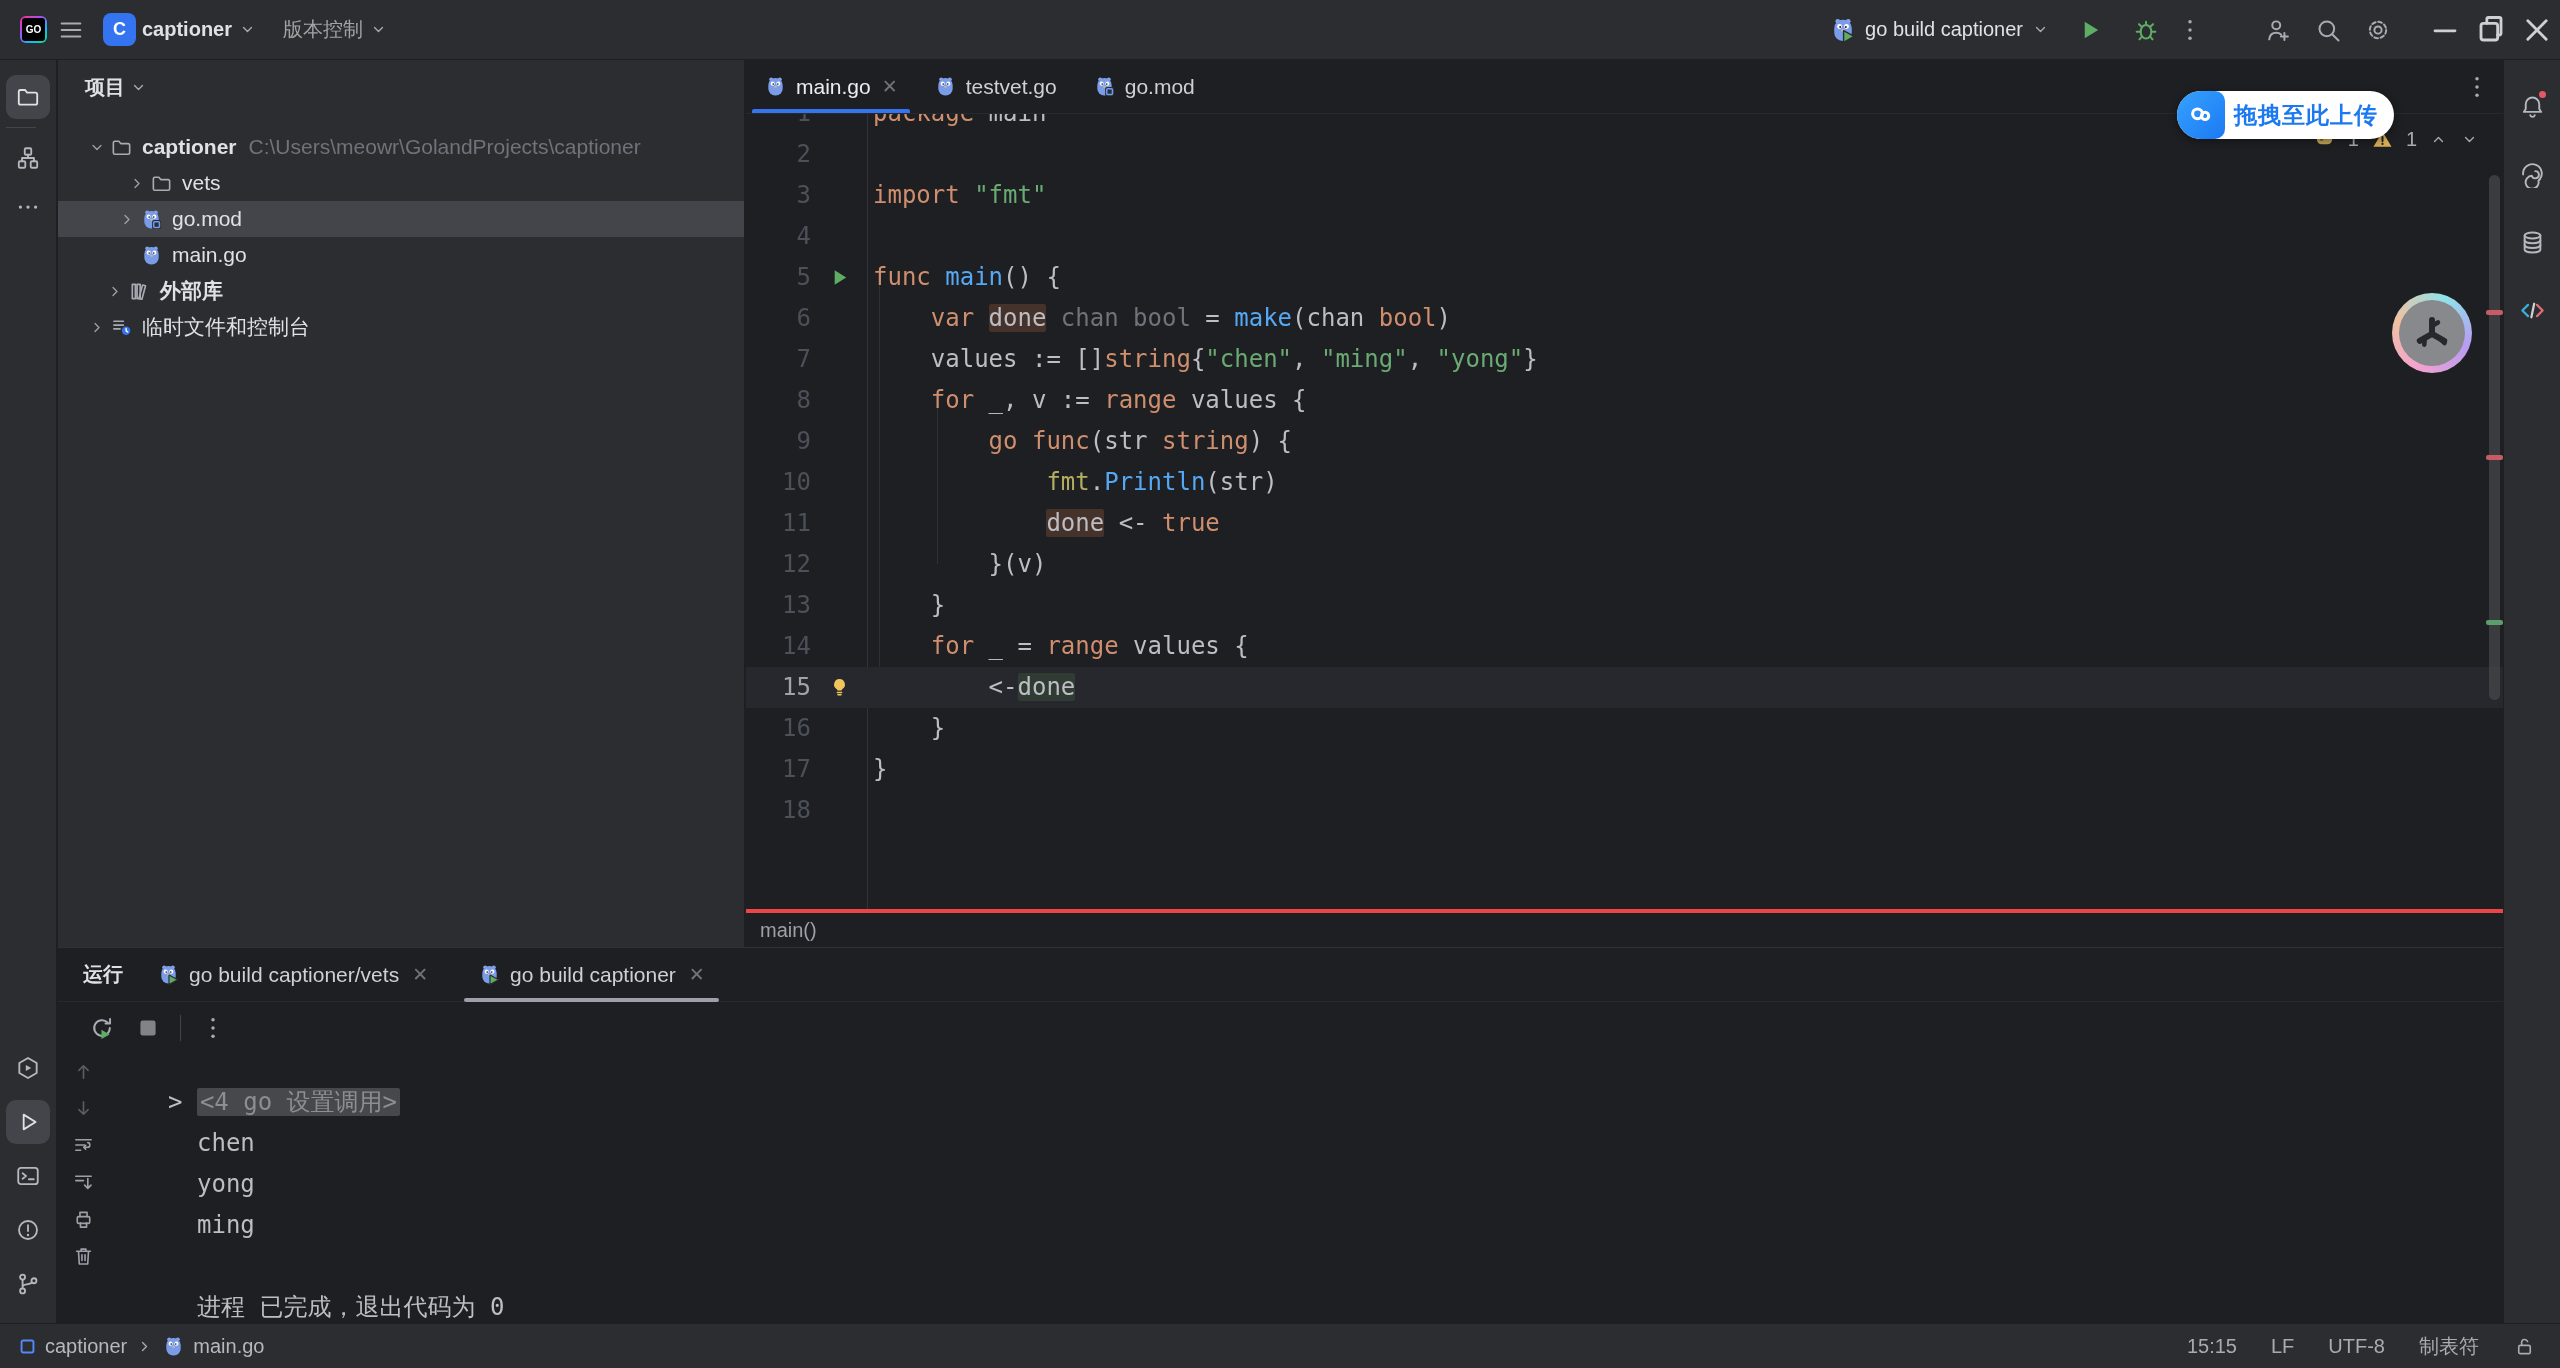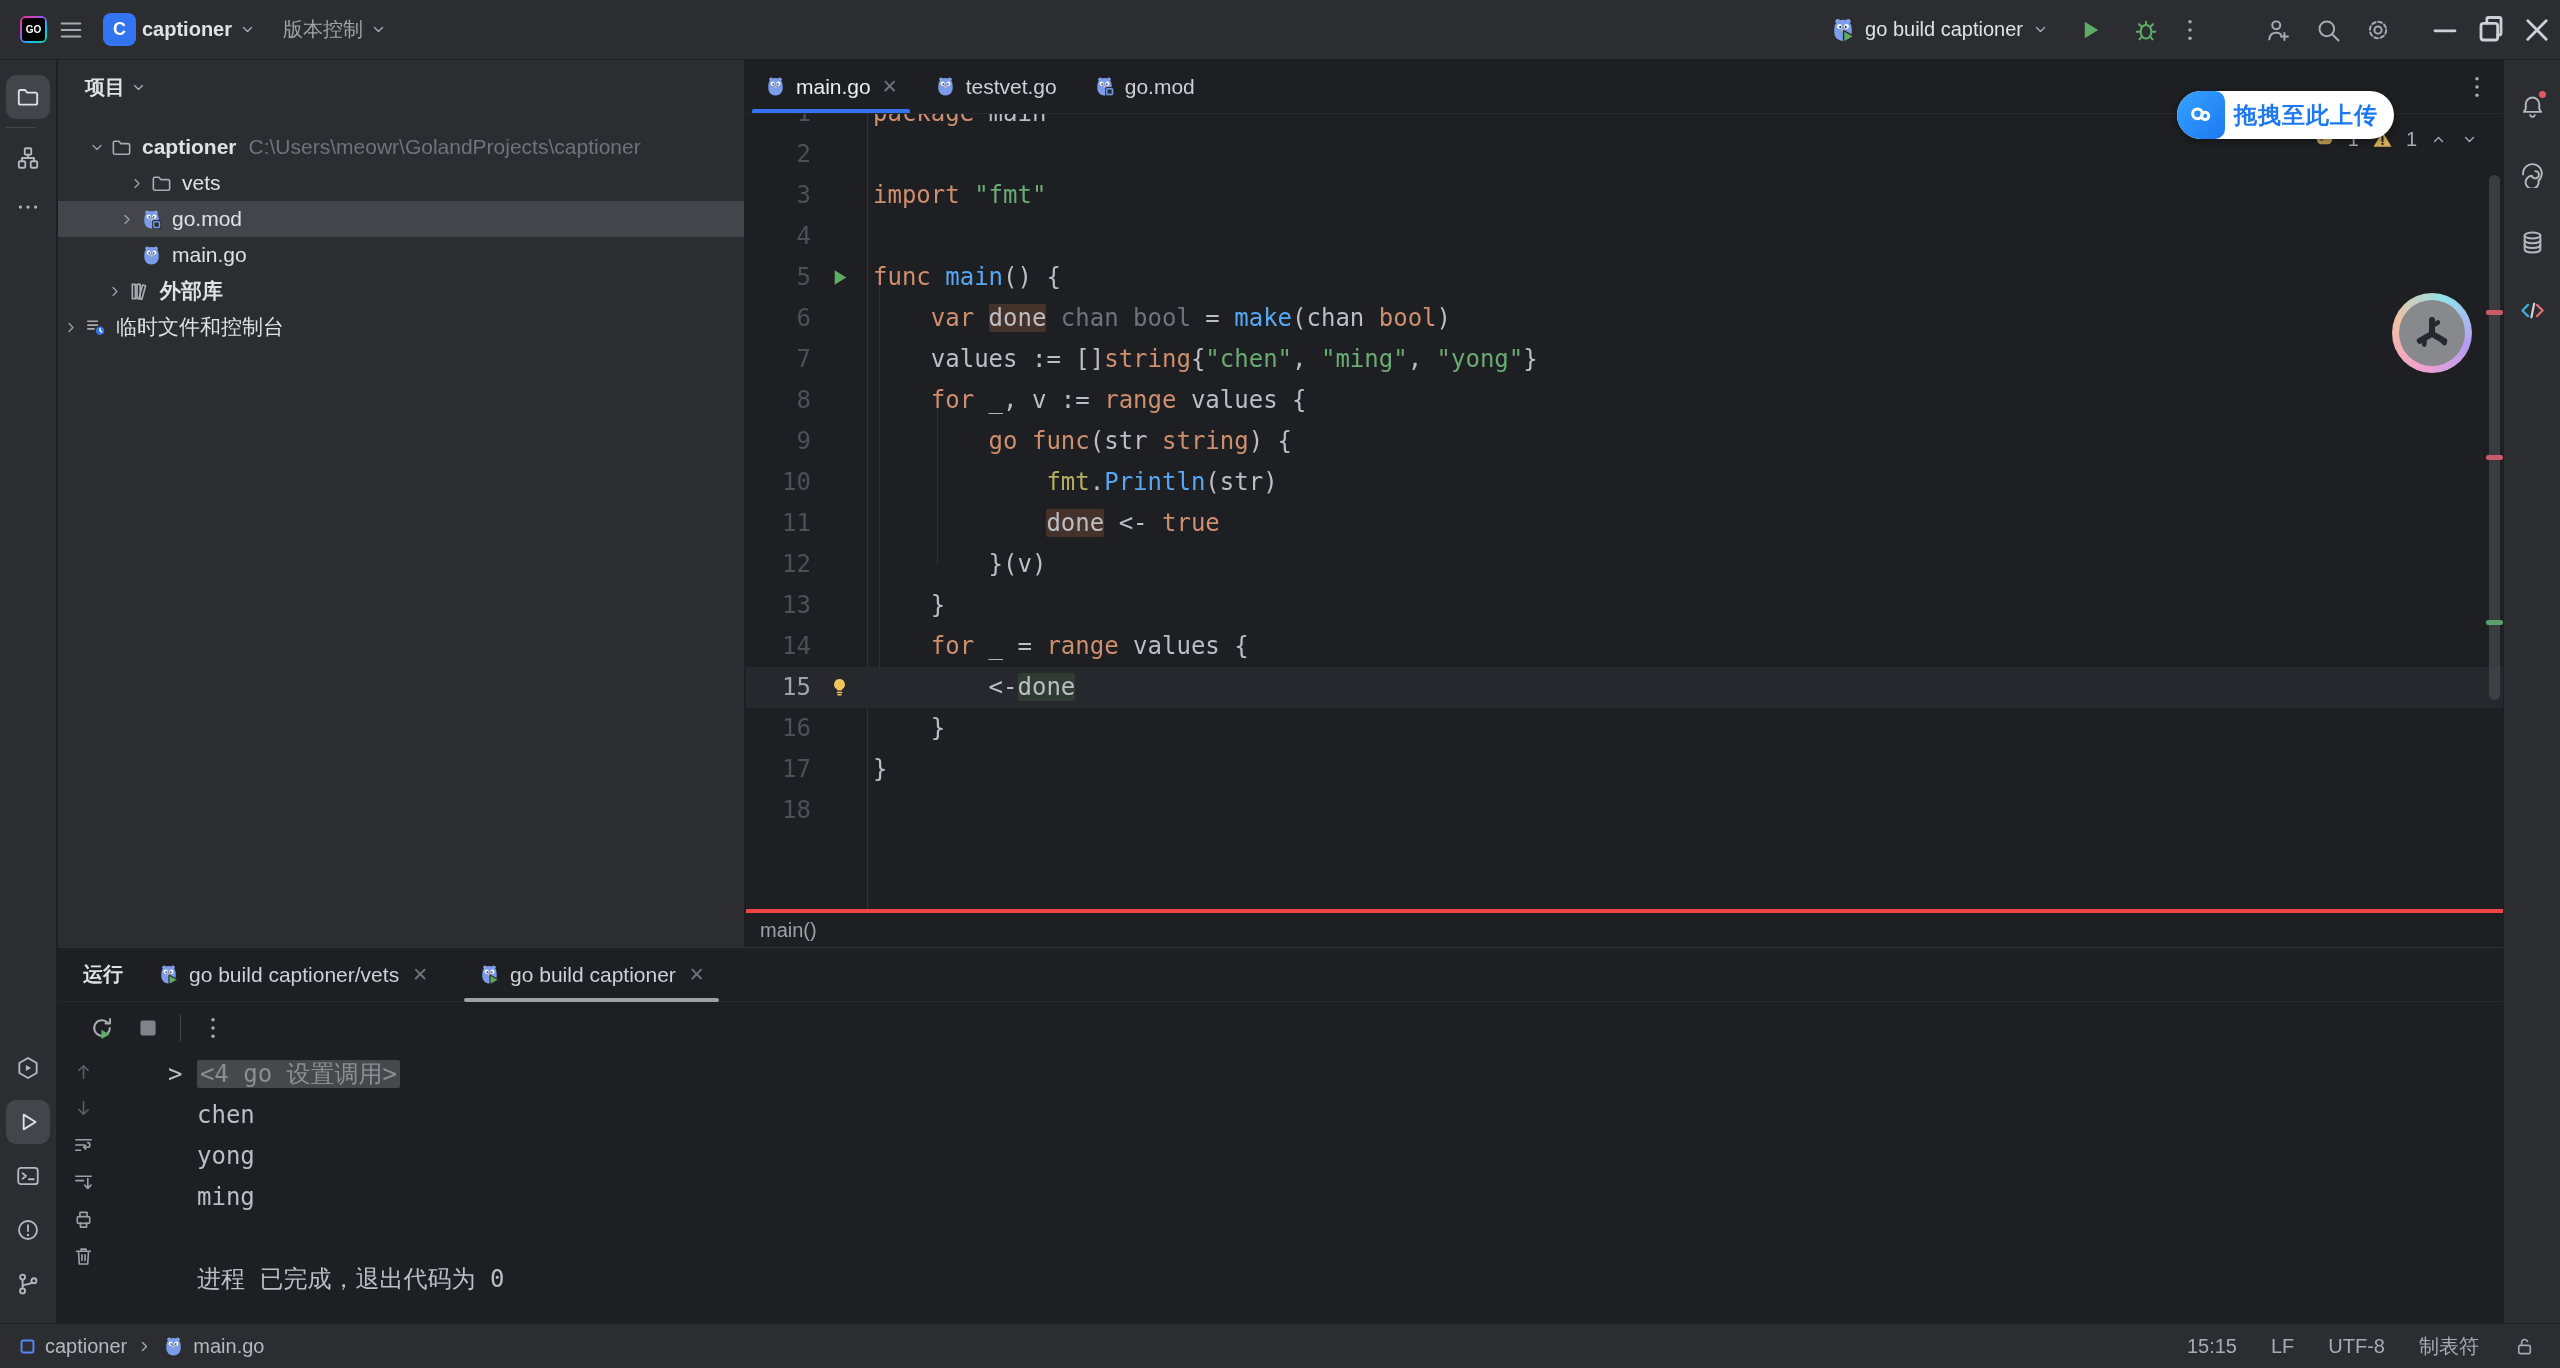--- a/index.html
+++ b/index.html
@@ -125,21 +125,21 @@
           color:#CED0D6; font-size:21px; margin-right:14px; }
   .rtab .close { color:#6F737A; font-size:19px; margin-left:4px; }
   .rtab.active::after { content:""; position:absolute; left:4px; right:4px; bottom:-1px; height:4px;
                         background:#9DA0A8; border-radius:2px; }
   .rp-toolbar { height:52px; display:flex; align-items:center; gap:18px; padding-left:30px; }
   .rp-tb-div { width:1px; height:26px; background:#43454A; }
   .console { position:absolute; left:110px; top:106px; right:20px; bottom:8px;
              font-family:"DejaVu Sans Mono","Liberation Mono",monospace; font-size:24px; line-height:41px;
              color:#BCBEC4; white-space:pre; }
   .cline { height:41px; padding-left:29px; }
-  .cline.prompt { padding-left:0; }
+  .cline.prompt { padding-left:0;margin-top:28px; }
   .cfold { background:#46484B; color:#8C8E92; border-radius:2px; padding:0 3px; }
   .console-gutter { position:absolute; left:14px; top:112px; display:flex; flex-direction:column; gap:14px;
                     align-items:center; }
   .console-gutter .ic { color:#9DA0A8; }
   .console-gutter .ic.dim { color:#5A5D63; }
 
   
   .statusbar { position:absolute; left:0; top:1323px; width:2560px; height:45px; background:#2B2D30;
                border-top:1px solid #1E1F22; display:flex; align-items:center; font-size:20px; color:#B4B8BF; }
   .sb-left { display:flex; align-items:center; gap:8px; padding-left:18px; }
@@ -438,21 +438,21 @@
             </svg>
           </span>
           <span class="ic sm ficon">
             <svg viewBox="0 0 24 24" fill="none" stroke="currentColor" stroke-width="1.7" stroke-linecap="round" stroke-linejoin="round">
               <path d="M4.5 4.5h3.2v15H4.5zM9.5 4.5h3.2v15H9.5z"></path>
               <path d="M15.2 5.2l3.1.8-3.8 14-3.1-.8z"></path>
             </svg>
           </span>
           <span class="tree-label">外部库</span>
         </div>
-        <div class="tree-row" style="">
+        <div class="tree-row" style="padding-left: 26px;">
           <span class="ic xs chev">
             <svg viewBox="0 0 24 24" fill="none" stroke="currentColor" stroke-width="1.7" stroke-linecap="round" stroke-linejoin="round">
               <path d="M9.5 7l5 5-5 5"></path>
             </svg>
           </span>
           <span class="ic sm ficon">
             <svg viewBox="0 0 24 24" fill="none" stroke="currentColor" stroke-width="1.7" stroke-linecap="round" stroke-linejoin="round">
               <path d="M4 5.5h10M4 9.5h10M4 13.5h6.5"></path>
               <circle cx="16.8" cy="15.3" r="4.4" fill="#3574F0" stroke="none"></circle>
               <path d="M16.8 13v2.5l1.7 1.2" stroke="#fff" stroke-width="1.5"></path>

